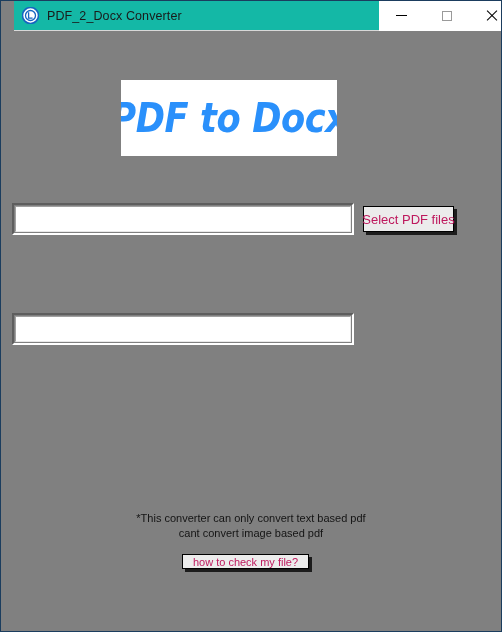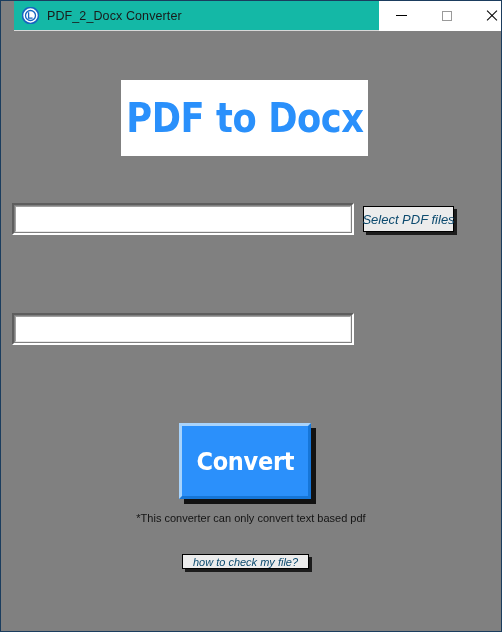--- a/index.html
+++ b/index.html
@@ -108,27 +108,28 @@
     width: 500px;
     height: 600px;
     background: #808080;
   }
 
   
   #banner {
     position: absolute;
     left: 120px;
     top: 49px;
-    width: 247px;
+    width: 216px;
     height: 76px;
     background: #ffffff;
     display: flex;
     align-items: center;
     justify-content: center;
     overflow: hidden;
+    font-style: italic;
   }
   #banner-text {
     font-family: "DejaVu Sans", sans-serif;
     font-weight: bold;
     font-size: 41px;
     line-height: 1;
     color: #2a90fb;
     transform: scaleX(0.86);
     white-space: nowrap;
     letter-spacing: -0.5px;
@@ -177,23 +178,22 @@
     background: #ececec;
     border: 1px solid #000000;
     box-shadow: 3px 3px 0 0 #1c1c1c;
     display: flex;
     align-items: center;
     justify-content: center;
     cursor: default;
     padding: 0;
     font-family: "Liberation Sans", sans-serif;
     font-size: 13px;
-    color: #0c4a6e;
-    white-space: nowrap;
-    font-style: italic;
+    color: #be185d;
+    white-space: nowrap;
   }
   #select-pdf-button         { left: 362px; top: 175px; width: 91px; height: 26px; }
   #select-folder-button      { left: 362px; top: 285px; width: 128px; height: 26px; }
   #how-to-check-button       { left: 181px; top: 523px; width: 127px; height: 15px; font-size: 11px; }
 
   
   #convert-button {
     position: absolute;
     left: 178px;
     top: 392px;
@@ -277,24 +277,22 @@
 
     <button class="classic-btn" id="select-pdf-button">Select PDF files</button>
 
     <div class="field-wrap" id="out-path-field">
       <div class="field-inner">
         <input class="field-input" type="text" value="" style="">
       </div>
     </div>
 
 
-    <button id="convert-button">
-      <span id="convert-label">Convert</span>
-    </button>
 
     <div id="note-block">
       <div>*This converter can only convert text based pdf</div>
+      <div>cant convert image based pdf</div>
     </div>
 
     <button class="classic-btn" id="how-to-check-button">how to check my file?</button>
 
   </div>
 </div>
 
 </body></html>

